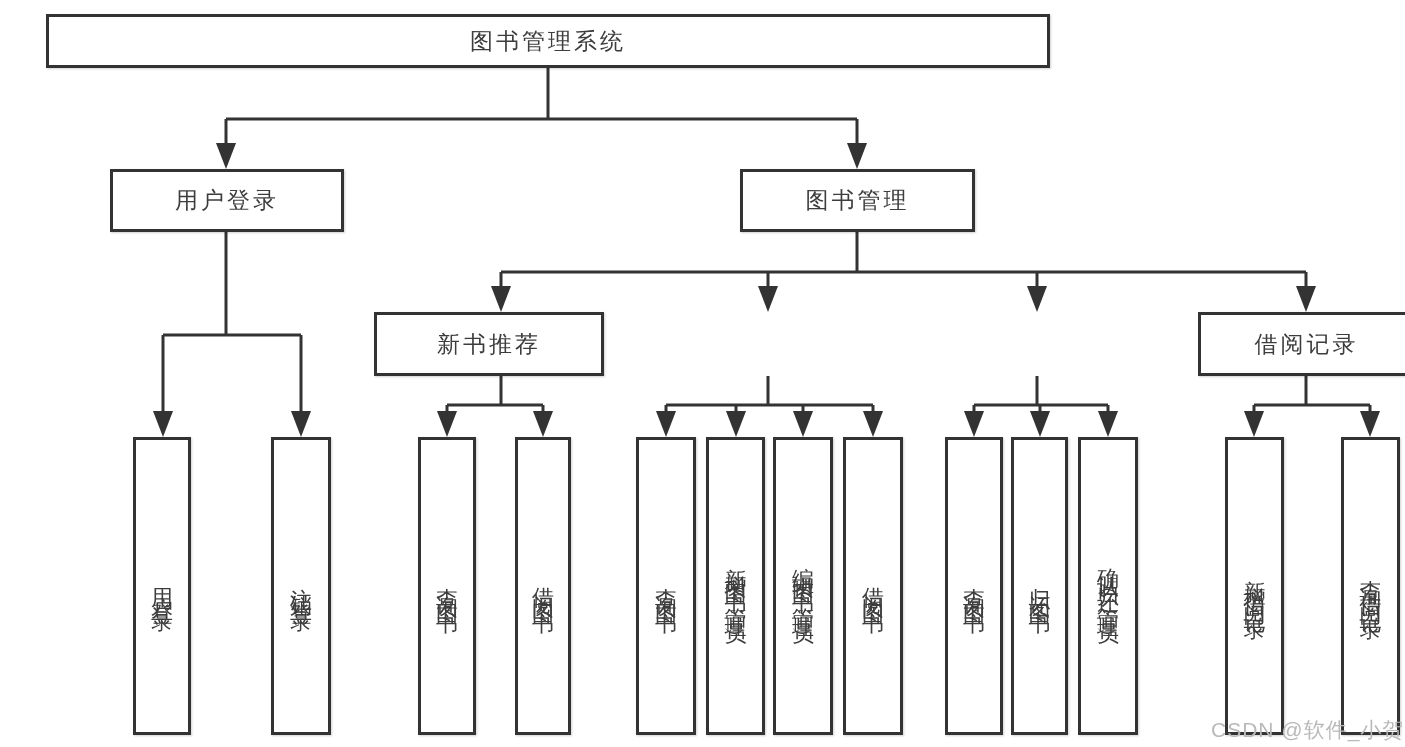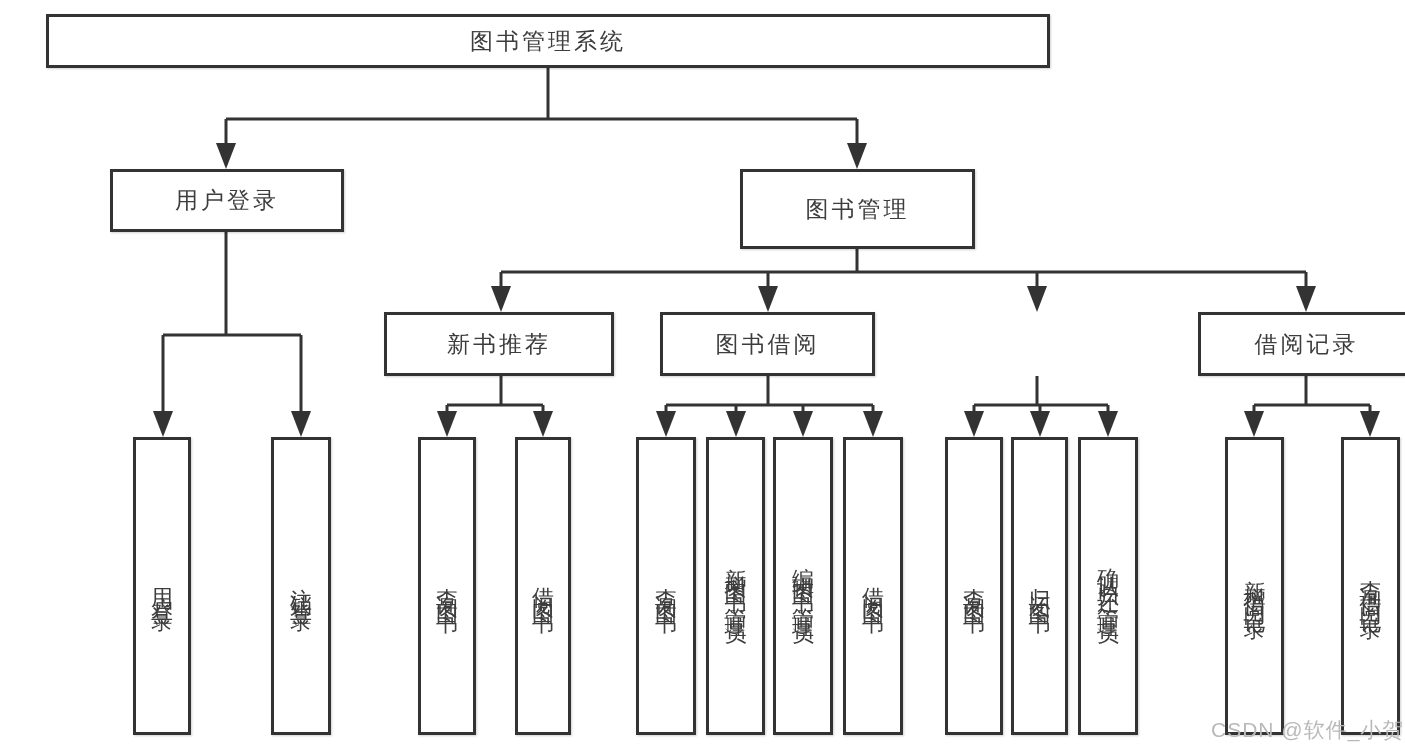--- a/index.html
+++ b/index.html
@@ -24,23 +24,23 @@
     color:#3d3d3d;
   }
   .hlabel{
     font-size:23px;
     letter-spacing:3px;
     color:#3d3d3d;
     white-space:nowrap;
   }
   .node-root{left:18px;top:14px;width:1004px;height:54px;}
   .node-l1-0{left:82px;top:169px;width:234px;height:63px;}
-  .node-l1-1{left:712px;top:169px;width:235px;height:80px;}
+  .node-l1-1{left:712px;top:169px;width:235px;height:63px;}
   .node-l2{top:312px;height:64px;}
-  .node-l2-0{left:356px;width:230px;}
+  .node-l2-0{left:346px;width:230px;}
   .node-l2-1{left:632px;width:215px;}
   .node-l2-2{left:901px;width:216px;}
   .node-l2-3{left:1170px;width:217px;}
   .leaf{top:437px;height:298px;}
   .vtext{
     writing-mode:vertical-rl;
     text-orientation:mixed;
     font-size:22px;
     letter-spacing:8px;
     color:#3d3d3d;
@@ -140,23 +140,20 @@
   <div class="node node-l1-0">
     <span class="hlabel">用户登录</span>
   </div>
   <div class="node node-l1-1">
     <span class="hlabel">图书管理</span>
   </div>
 
   <div class="node node-l2 node-l2-0">
     <span class="hlabel">新书推荐</span>
   </div>
-  <div class="node node-l2 node-l2-1">
-    <span class="hlabel">图书借阅</span>
-  </div>
   <div class="node node-l2 node-l2-3">
     <span class="hlabel">借阅记录</span>
   </div>
 
   <div class="node leaf leaf-0">
     <span class="vtext">用户登录</span>
   </div>
   <div class="node leaf leaf-1">
     <span class="vtext">注销登录</span>
   </div>

